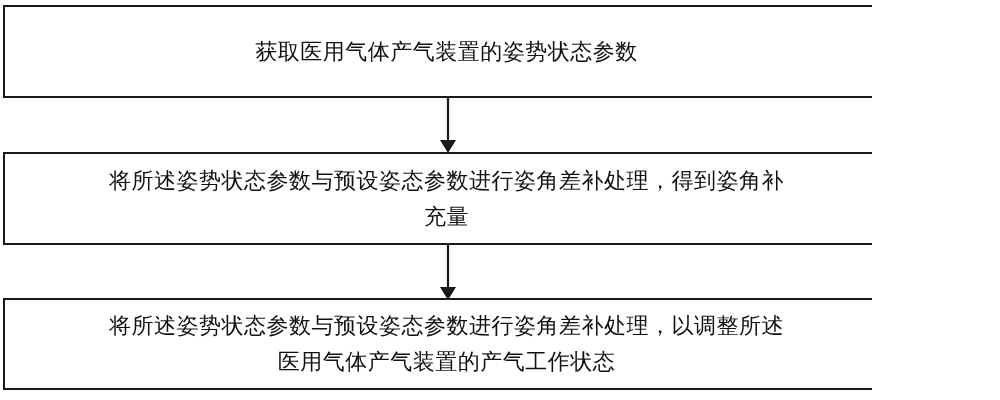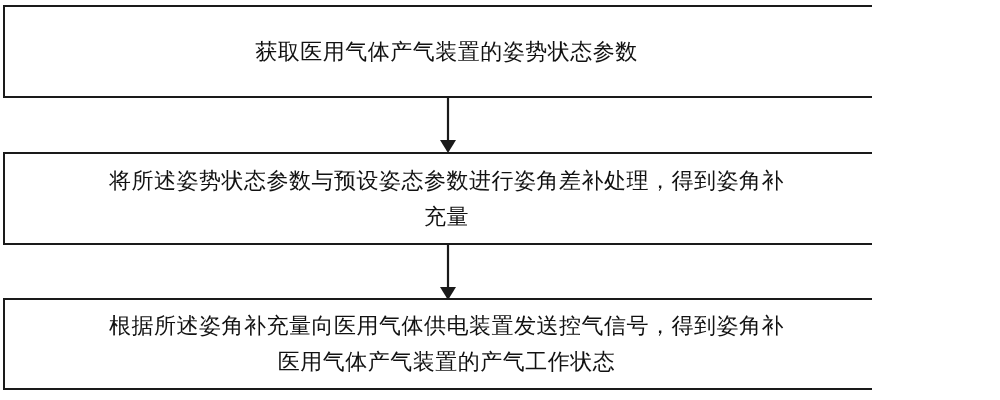--- a/index.html
+++ b/index.html
@@ -80,21 +80,21 @@
     <path d="M 1 42 C 18 40, 34 27, 52 24 L 78 24" fill="none" stroke="#1a1a1a" stroke-width="2.4"></path>
   </svg>
   <div class="step-label" style="left:960px; top:179px;">S200</div>
 
   <svg class="connector" style="left:433px; top:243px;" width="30" height="58" viewBox="0 0 30 58">
     <line x1="15" y1="0" x2="15" y2="46" stroke="#1a1a1a" stroke-width="2.2"></line>
     <polygon points="7,44 23,44 15,57" fill="#1a1a1a"></polygon>
   </svg>
 
   <div class="step-box" id="box-s300" style="left:3px; top:298px; width:887px; height:92px;">
-    <div class="step-text">根据所述姿角补充量向医用气体供电装置发送控气信号，得到姿角补
+    <div class="step-text">将所述姿势状态参数与预设姿态参数进行姿角差补处理，以调整所述
 医用气体产气装置的产气工作状态</div>
   </div>
 
   <svg class="leader" style="left:884px; top:323px;" width="116" height="50" viewBox="0 0 116 50">
     <path d="M 1 42 C 18 40, 34 27, 52 24 L 78 24" fill="none" stroke="#1a1a1a" stroke-width="2.4"></path>
   </svg>
   <div class="step-label" style="left:960px; top:324px;">S300</div>
 
 </div>
 

